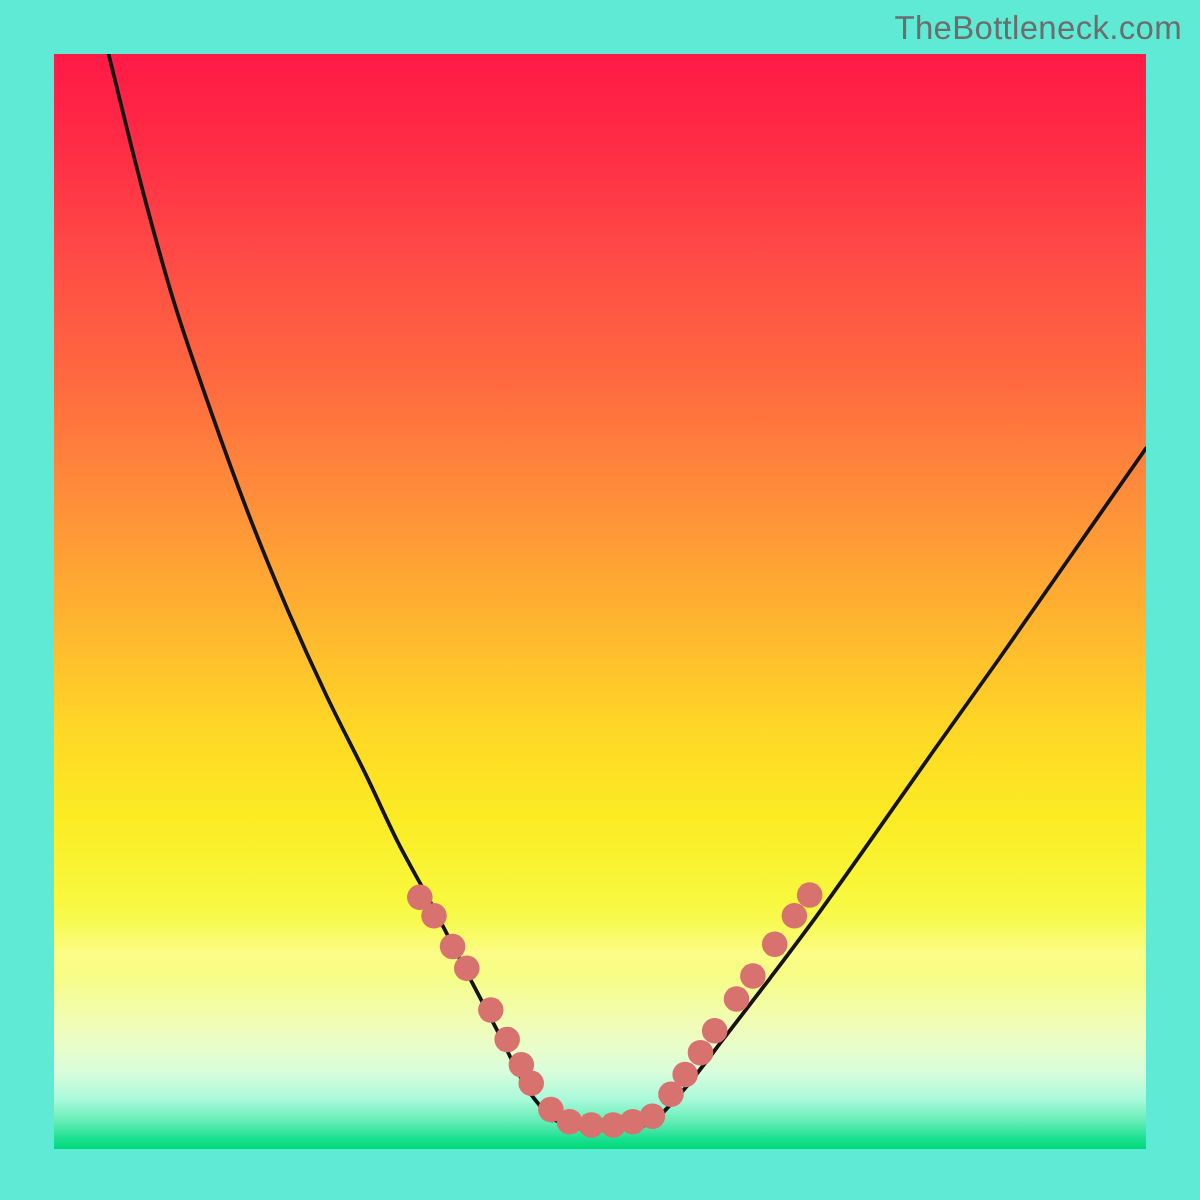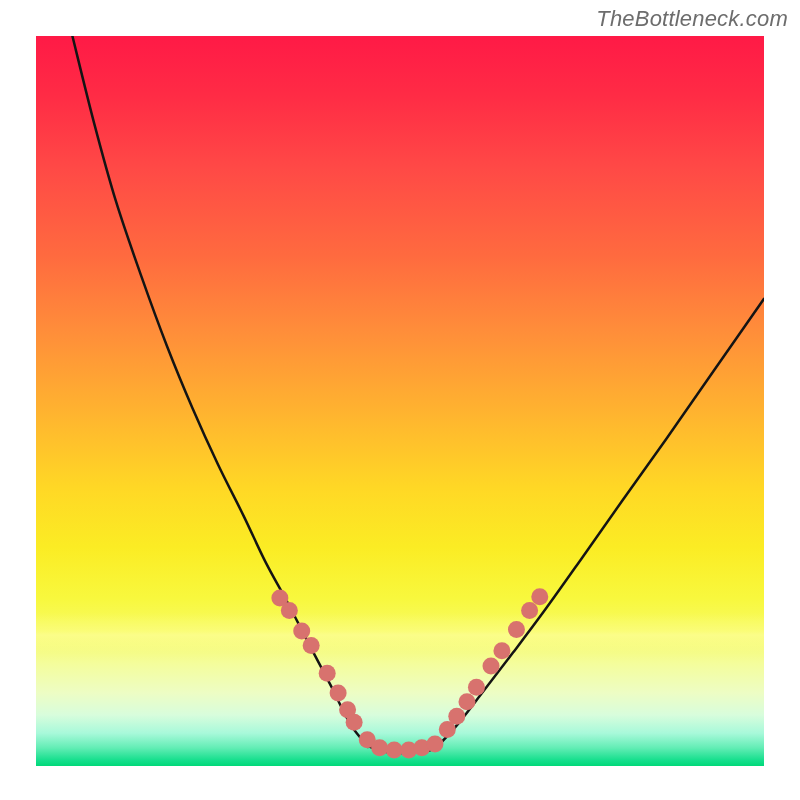--- a/index.html
+++ b/index.html
@@ -10,22 +10,21 @@
     background: #000000;
     overflow: hidden;
     font-family: Arial, Helvetica, sans-serif;
   }
   .frame {
     position: absolute;
     left: 0;
     top: 0;
     width: 800px;
     height: 800px;
-    background: #ffffff;
-    font-style: italic;
+    background: #5eead4;
   }
   .plot {
     position: absolute;
     left: 36px;
     top: 36px;
     width: 728px;
     height: 758px;
     overflow: hidden;
   }
   .gradient {

